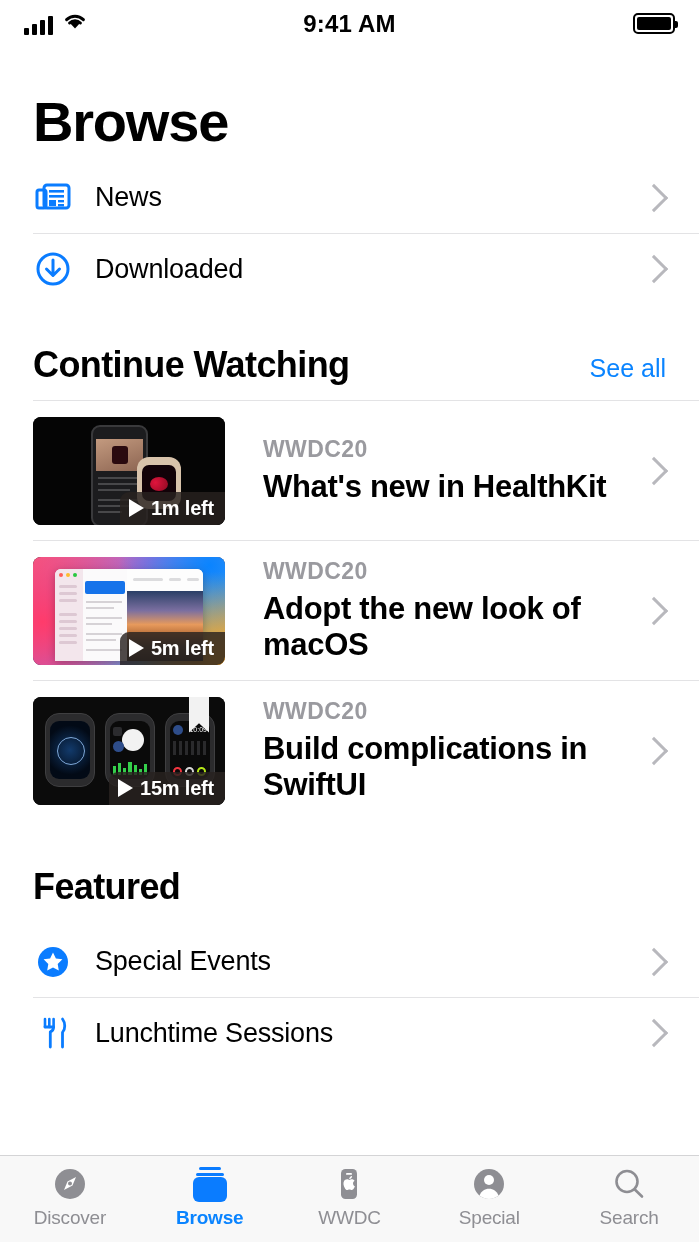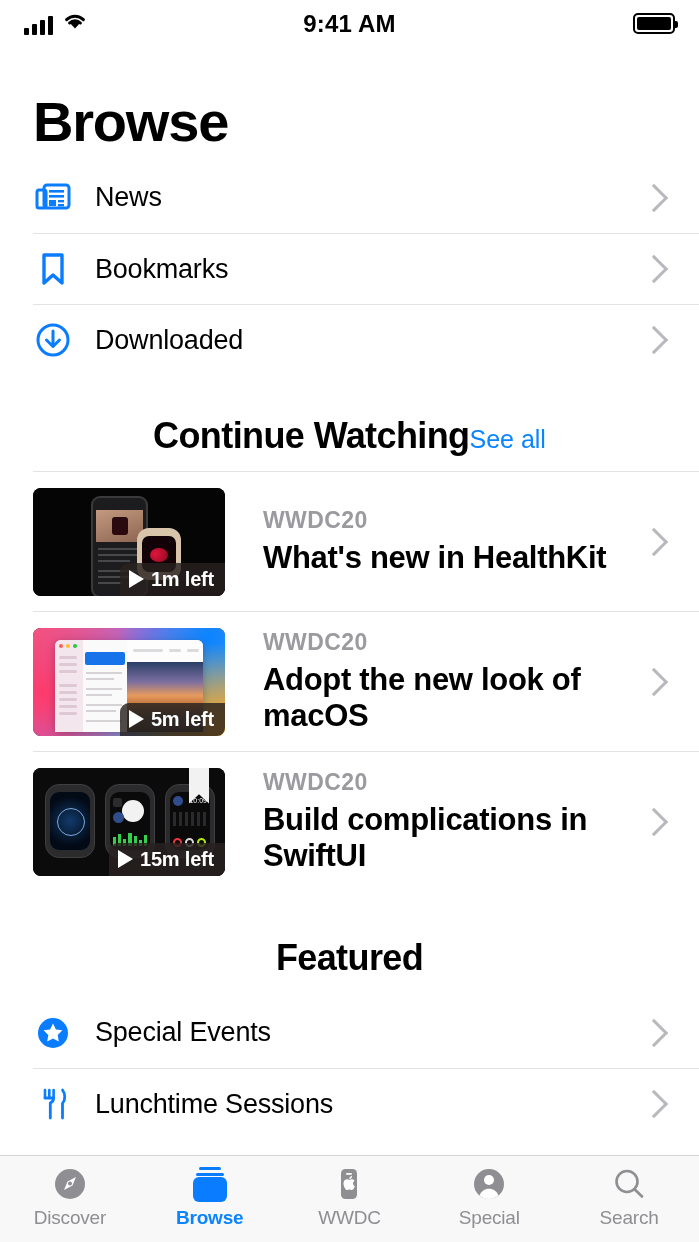--- a/index.html
+++ b/index.html
@@ -98,21 +98,21 @@
     border-top: 3.5px solid #b8b8bd;
     transform: rotate(45deg);
     margin-right: 35px;
     flex: 0 0 auto;
   }
 
   
   .section-head {
     display: flex;
     align-items: baseline;
-    justify-content: center;
+    justify-content: space-between;
     margin-left: 33px;
     padding: 40px 33px 14px 0;
   }
   .section-title {
     font-size: 36px;
     font-weight: bold;
     letter-spacing: -0.6px;
   }
   .see-all {
     font-size: 25px;
@@ -341,29 +341,20 @@
         <rect x="16" y="17" width="15" height="2.6" fill="#0a7cff"></rect>
         <rect x="16" y="22" width="7" height="6" fill="#0a7cff"></rect>
         <rect x="25" y="22" width="6" height="2.4" fill="#0a7cff"></rect>
         <rect x="25" y="26" width="6" height="2.4" fill="#0a7cff"></rect>
       </svg>
     </span>
     <span class="row-label">News</span>
     <span class="chevron"></span>
   </div>
 
-  <div class="row">
-    <span class="icon-cell">
-      <svg class="glyph" viewBox="0 0 40 40">
-        <path d="M11 6 h18 v28 l-9 -8 l-9 8 Z" fill="none" stroke="#0a7cff" stroke-width="3.4" stroke-linejoin="round"></path>
-      </svg>
-    </span>
-    <span class="row-label">Bookmarks</span>
-    <span class="chevron"></span>
-  </div>
 
   <div class="row">
     <span class="icon-cell">
       <svg class="glyph" viewBox="0 0 40 40">
         <circle cx="20" cy="20" r="15" fill="none" stroke="#0a7cff" stroke-width="3"></circle>
         <path d="M20 11 v15 M13.5 20 L20 26.5 L26.5 20" fill="none" stroke="#0a7cff" stroke-width="3" stroke-linecap="round" stroke-linejoin="round"></path>
       </svg>
     </span>
     <span class="row-label">Downloaded</span>
     <span class="chevron"></span>

